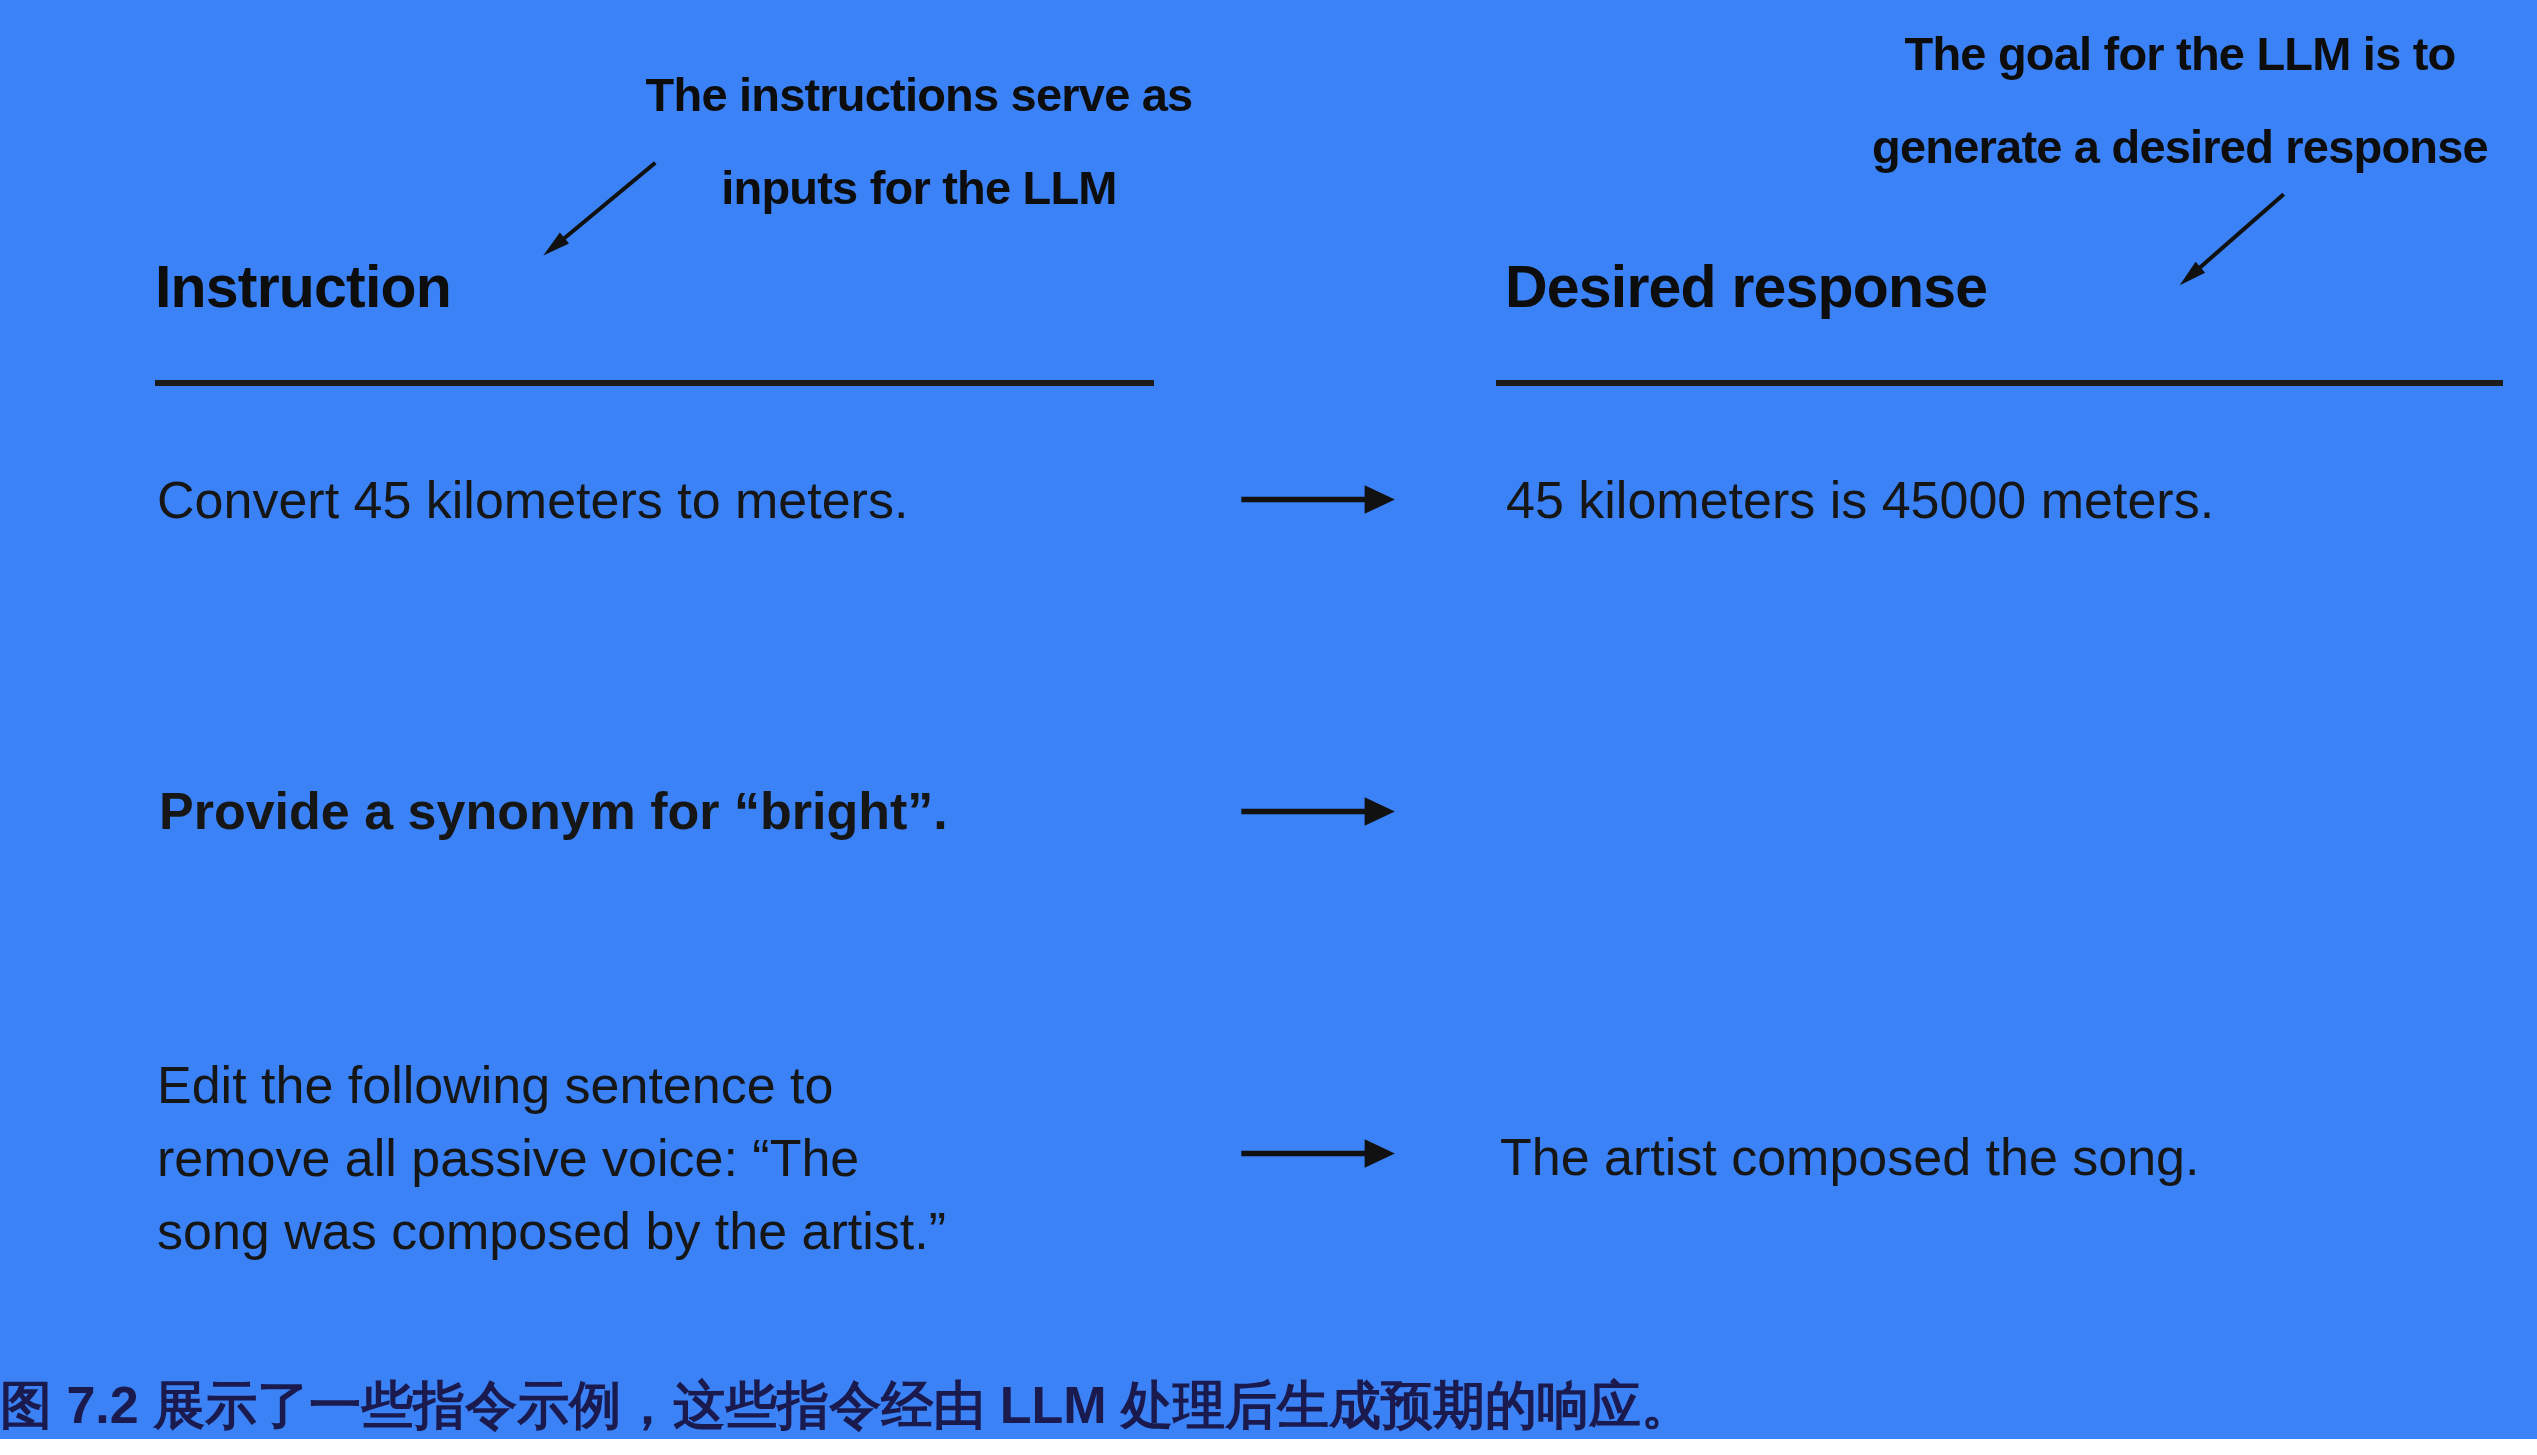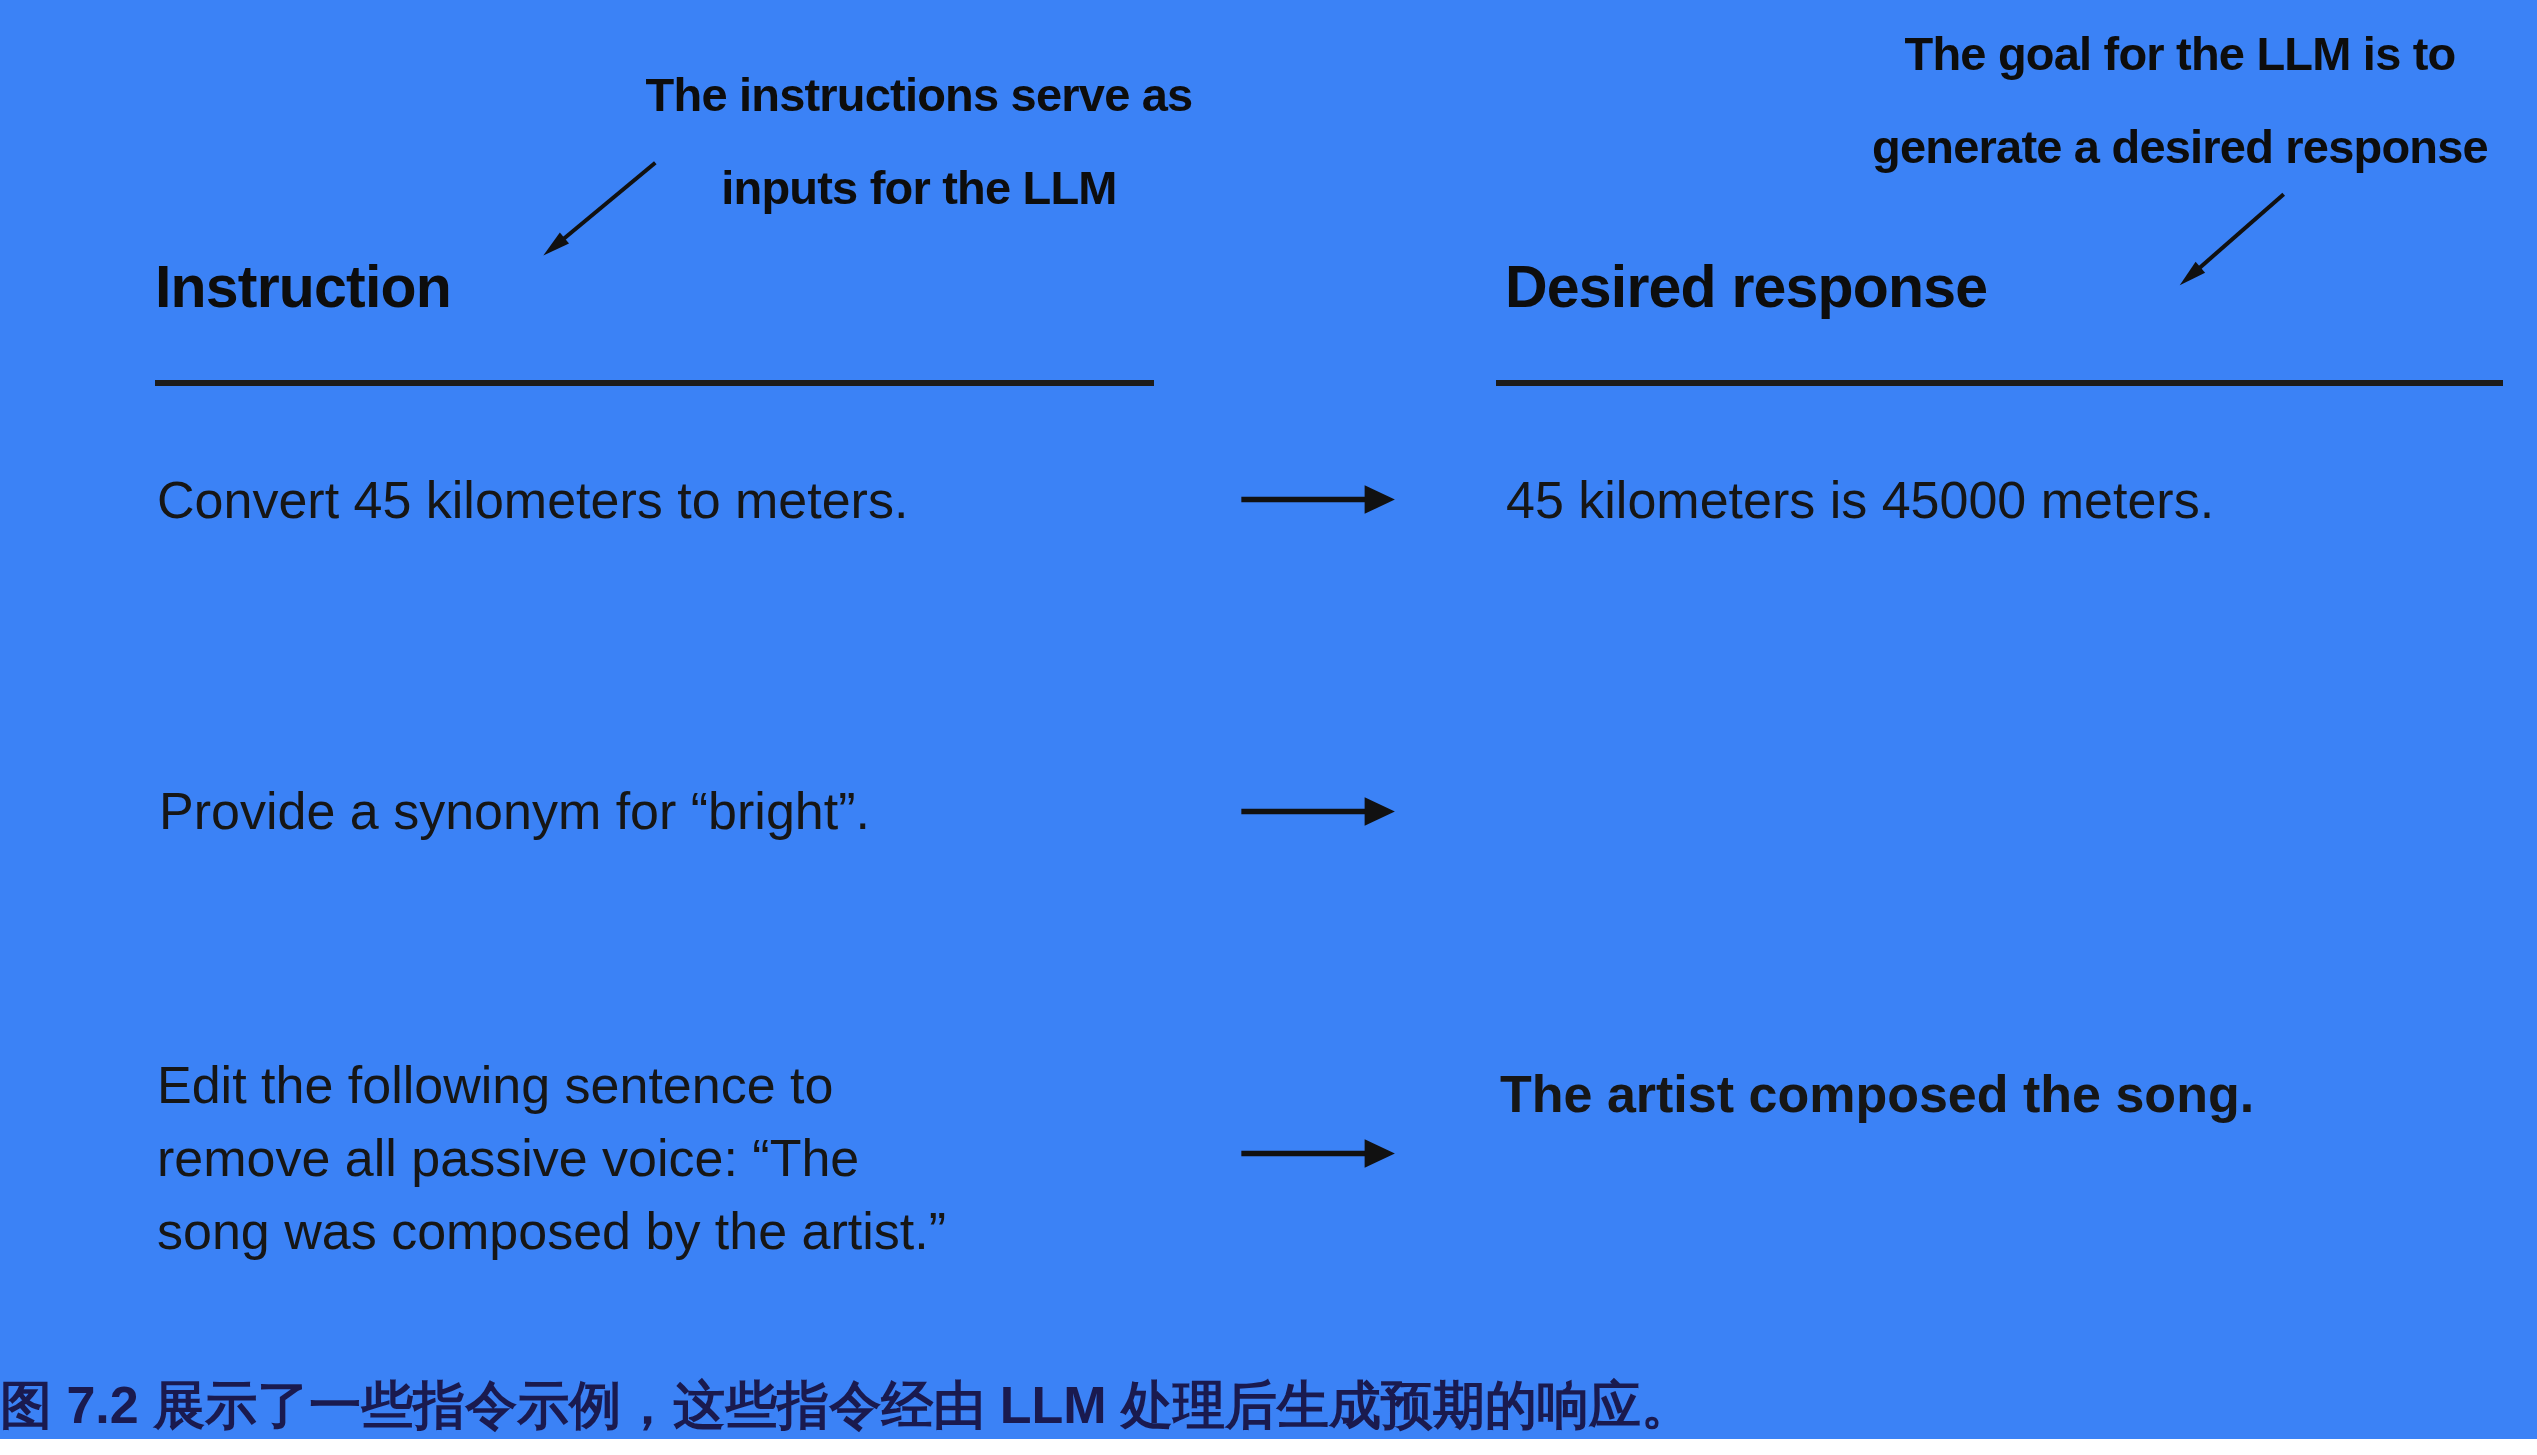--- a/index.html
+++ b/index.html
@@ -84,35 +84,35 @@
 
   <div class="abs cell instr" style="left:157px;top:464px;">
     <div>Convert 45 kilometers to meters.</div>
   </div>
   <svg class="abs" style="left:1238px;top:482px;" width="161" height="35" viewBox="0 0 200 44">
     <line x1="3" y1="22" x2="160" y2="22" stroke="#111111" stroke-width="7"></line>
     <polygon points="158,4 196,22 158,40" fill="#111111"></polygon>
   </svg>
   <div class="abs cell resp" style="left:1500px;top:464px;margin-left:6px;">45 kilometers is 45000 meters.</div>
 
-  <div class="abs cell instr" style="left:159px;top:775px;">
+  <div class="abs cell instr" style="left:159px;top:775px;font-weight:bold;">
     <div>Provide a synonym for “bright”.</div>
   </div>
   <svg class="abs" style="left:1238px;top:794px;" width="161" height="35" viewBox="0 0 200 44">
     <line x1="3" y1="22" x2="160" y2="22" stroke="#111111" stroke-width="7"></line>
     <polygon points="158,4 196,22 158,40" fill="#111111"></polygon>
   </svg>
 
   <div class="abs cell instr" style="left:157px;top:1049px;">
     <div>Edit the following sentence to</div>
     <div>remove all passive voice: “The</div>
     <div>song was composed by the artist.”</div>
   </div>
   <svg class="abs" style="left:1238px;top:1136px;" width="161" height="35" viewBox="0 0 200 44">
     <line x1="3" y1="22" x2="160" y2="22" stroke="#111111" stroke-width="7"></line>
     <polygon points="158,4 196,22 158,40" fill="#111111"></polygon>
   </svg>
-  <div class="abs cell resp" style="left:1500px;top:1058px;font-weight:bold;">The artist composed the song.</div>
+  <div class="abs cell resp" style="left:1500px;top:1121px;">The artist composed the song.</div>
 
   <div class="abs caption" style="left:0;top:1371px;font-weight:bold;">图 7.2 展示了一些指令示例，这些指令经由 LLM 处理后生成预期的响应。</div>
 
 </div>
 
 
 </body></html>

